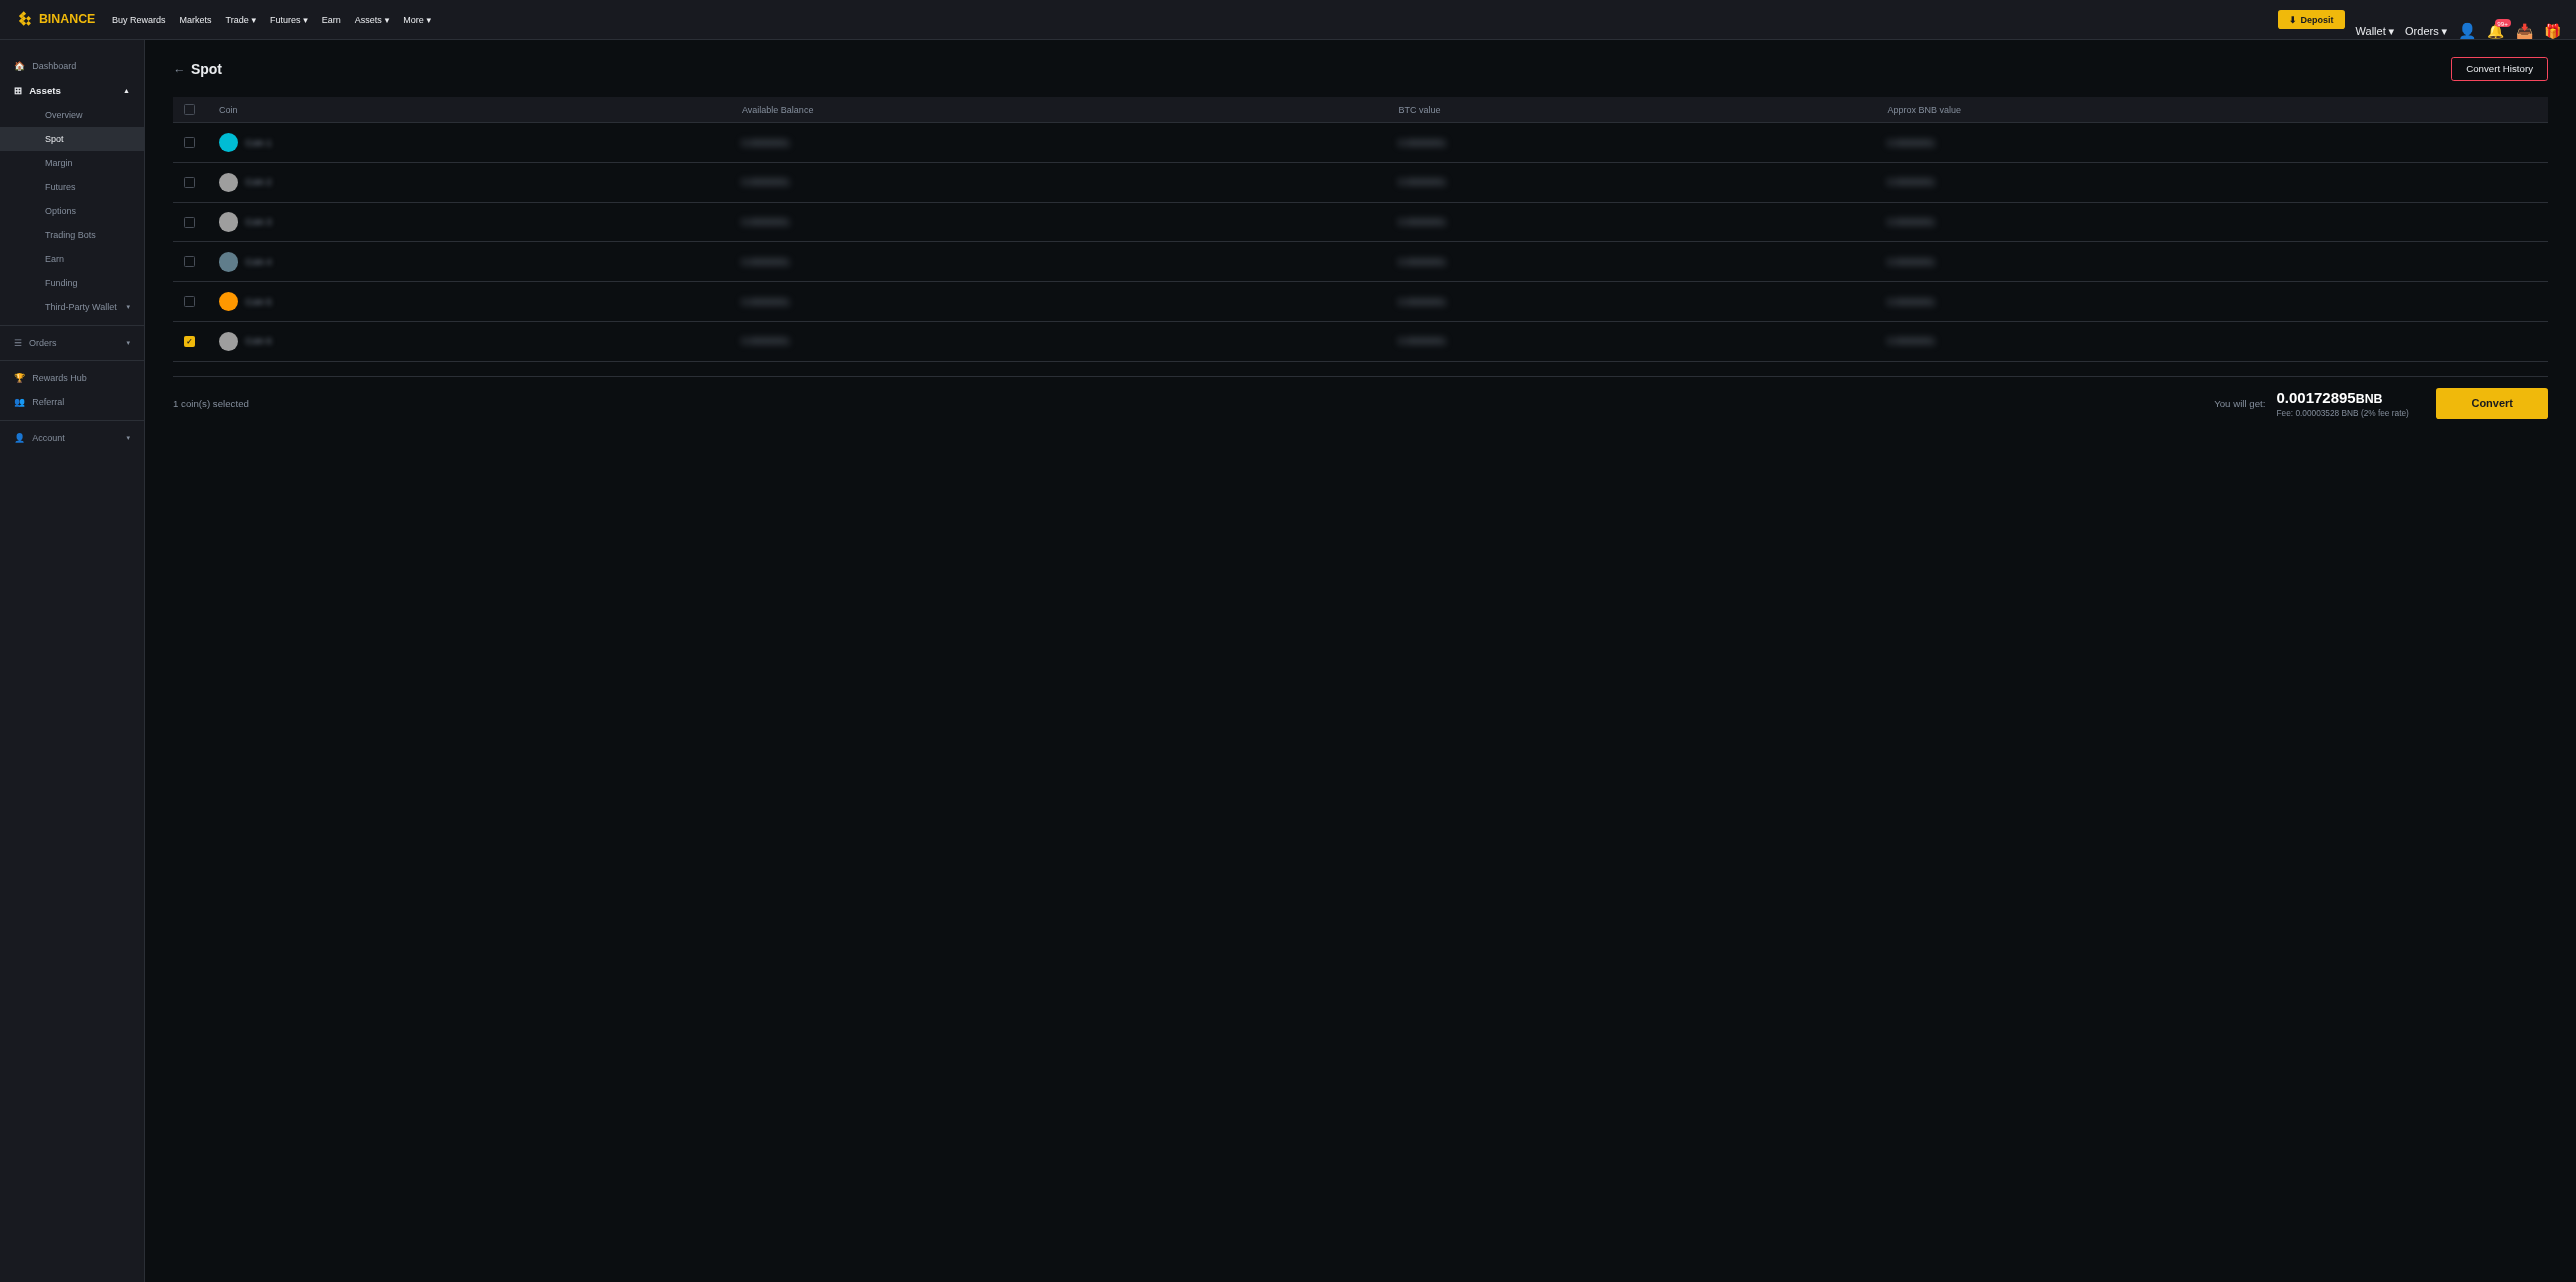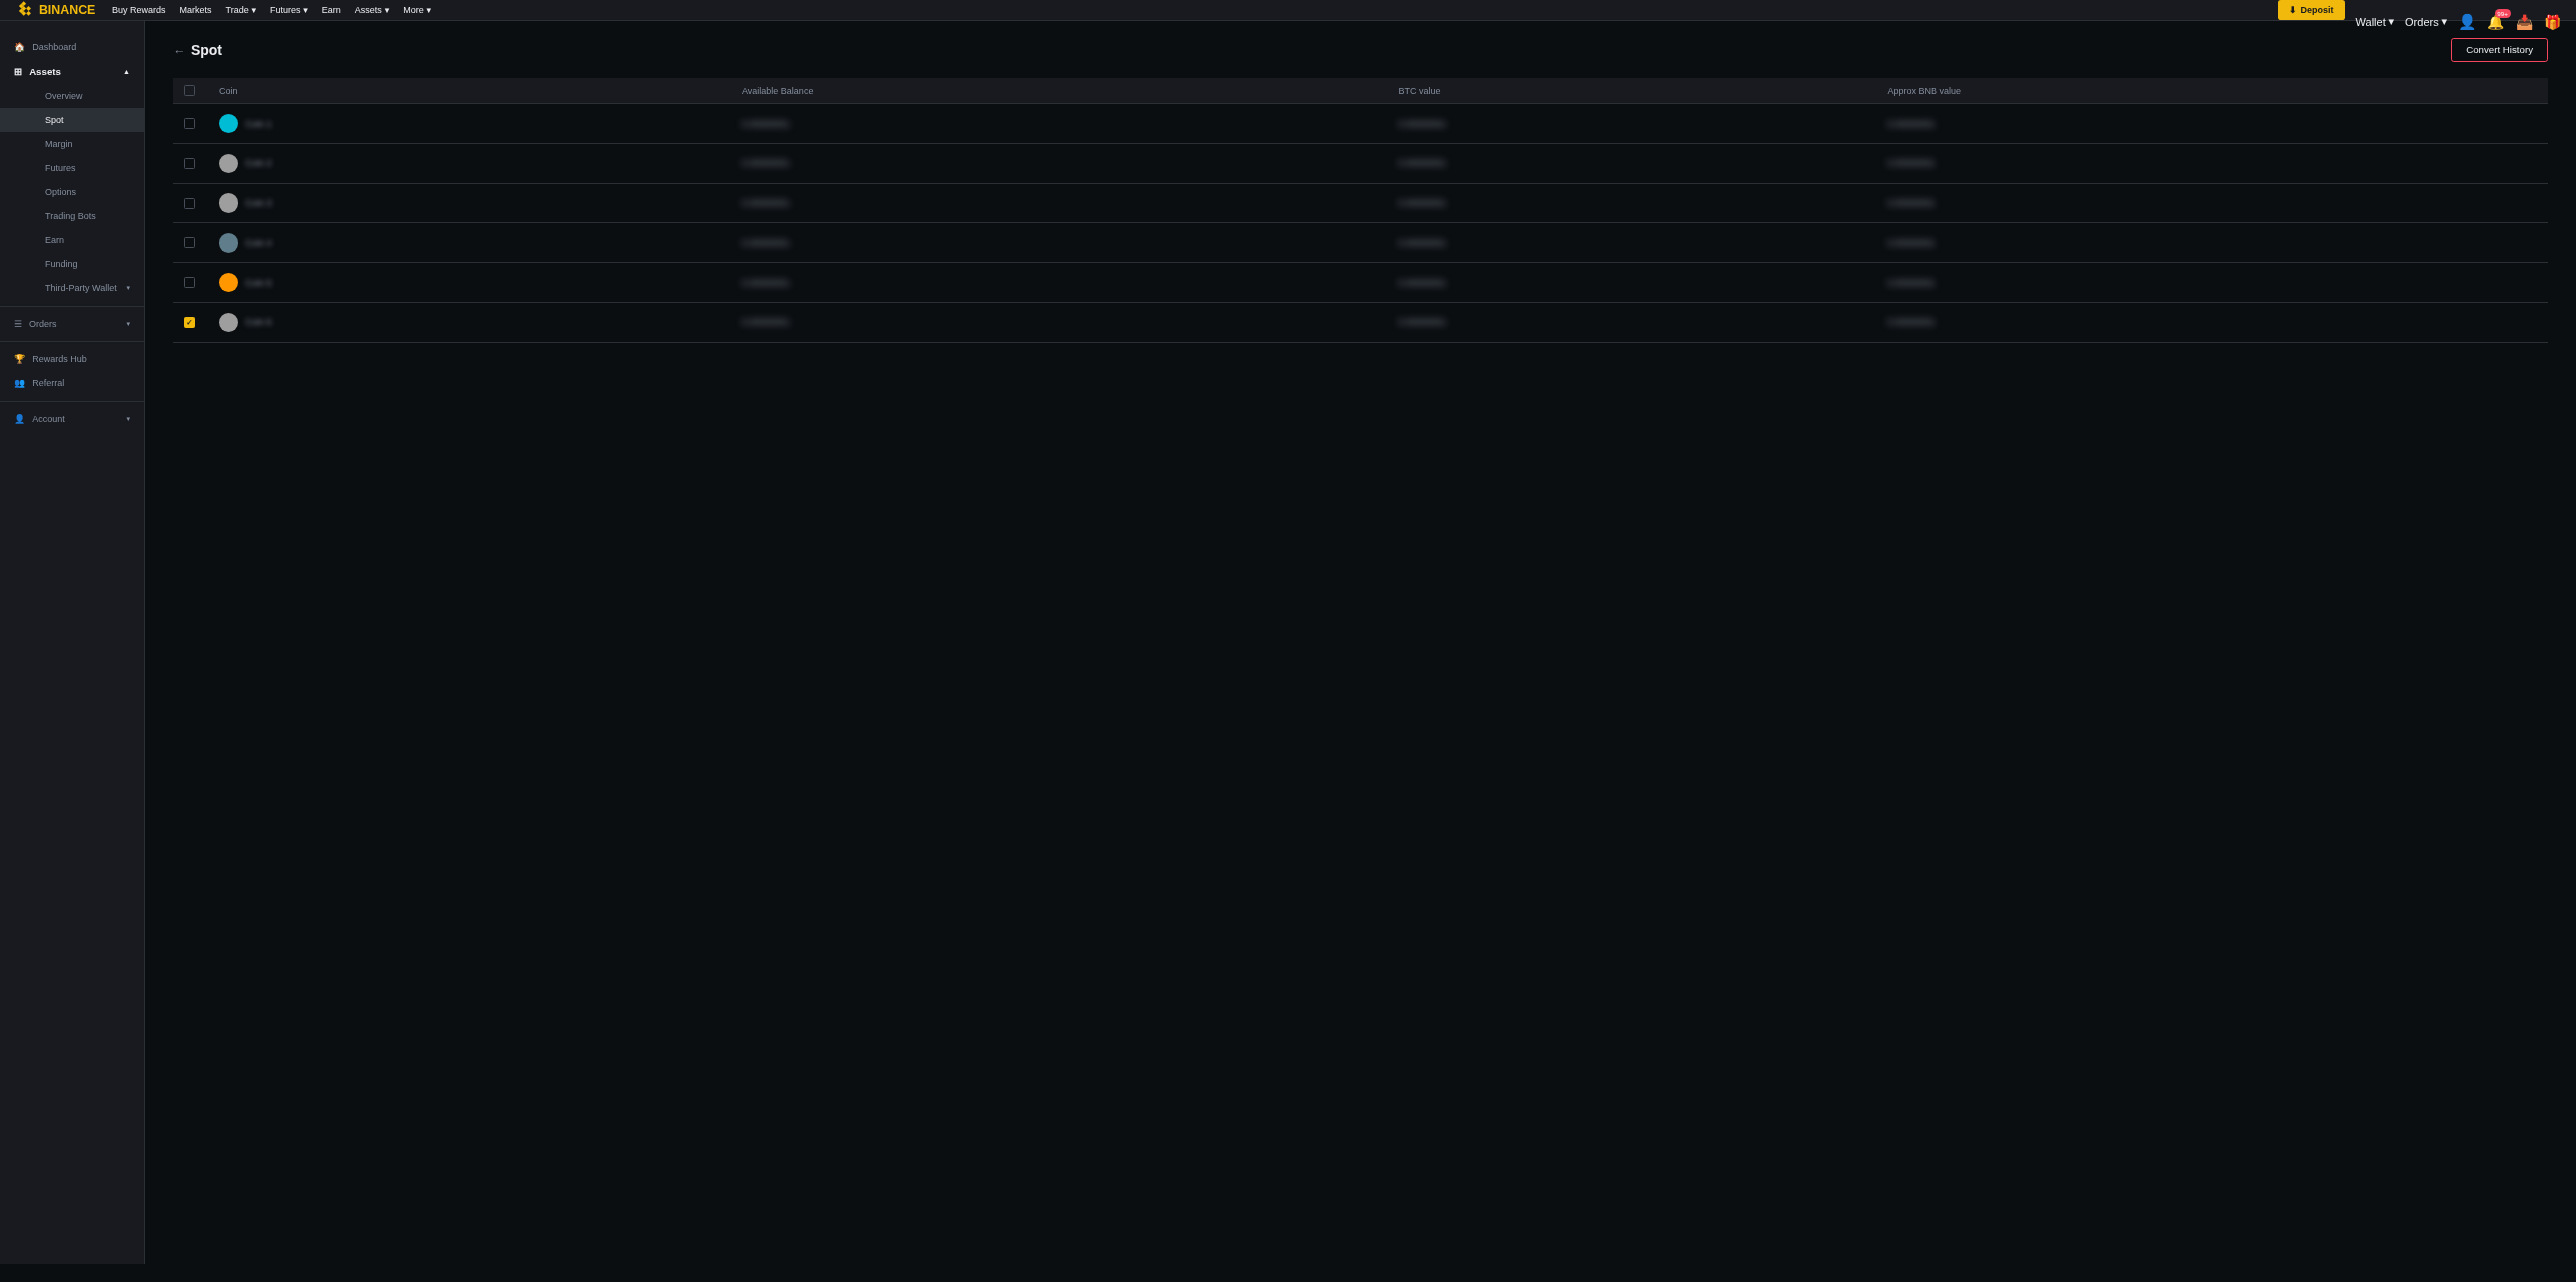--- a/index.html
+++ b/index.html
@@ -9,21 +9,21 @@
       color: #eaecef;
       min-height: 100vh;
       font-size: 9.7px;
     }
 
     
     .topnav {
       display: flex;
       align-items: center;
       background: #181a20;
-      height: 21px;
+      height: 40px;
       padding: 0 14px;
       border-bottom: 0.7px solid #2b2f36;
       gap: 16.6px;
       position: sticky;
       top: 0;
       z-index: 100;
     }
     .logo {
       display: flex;
       align-items: center;
@@ -531,16 +531,29 @@
                 <span class="coin-name">Coin 6</span>
               </div>
             </td>
             <td><span class="blurred">0.00000001</span></td>
             <td><span class="blurred">0.00000001</span></td>
             <td><span class="blurred">0.00000001</span></td>
           </tr>
         </tbody>
     </table>
 
+    <div class="bottom-bar">
+      <span class="selected-count">1 coin(s) selected</span>
+      <div class="you-will-get">
+        <span class="you-will-get-label">You will get:</span>
+        <div>
+          <div class="you-will-get-value">
+            <span>0.00172895</span><span class="currency">BNB</span>
+          </div>
+          <div class="fee-text">Fee: 0.00003528 BNB (2% fee rate)</div>
+        </div>
+        <button class="convert-btn">Convert</button>
+      </div>
+    </div>
 
   </main>
 </div>
 
 
 </body></html>

